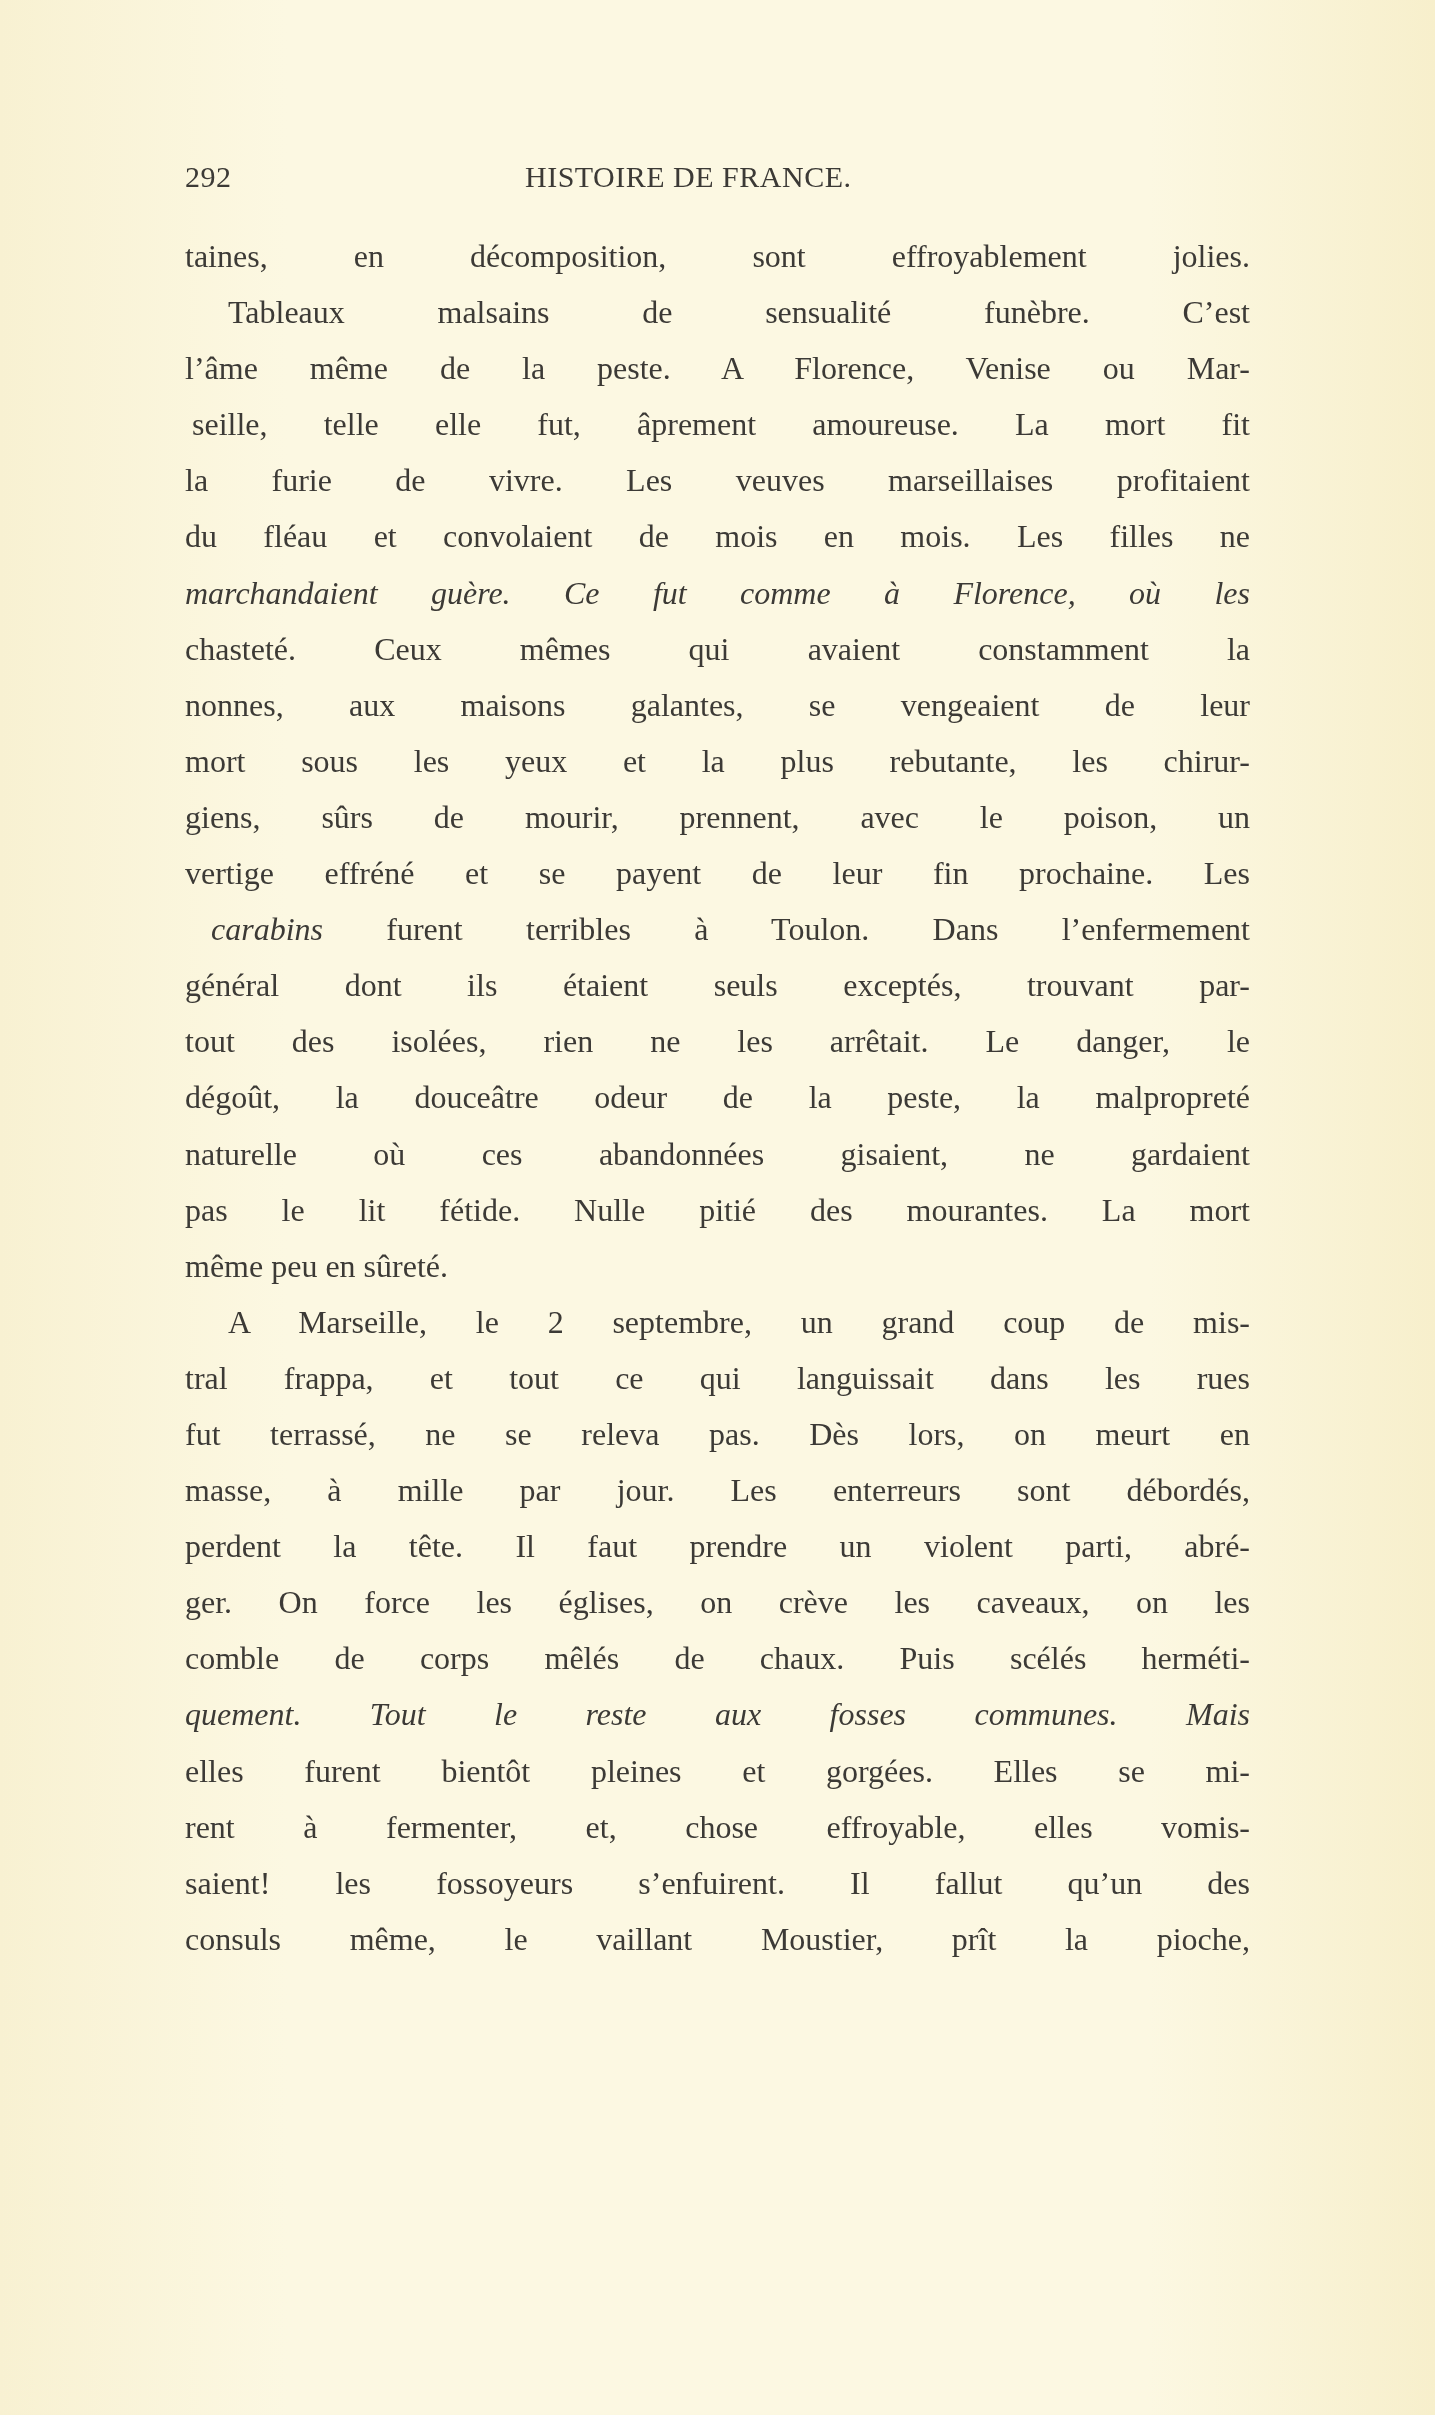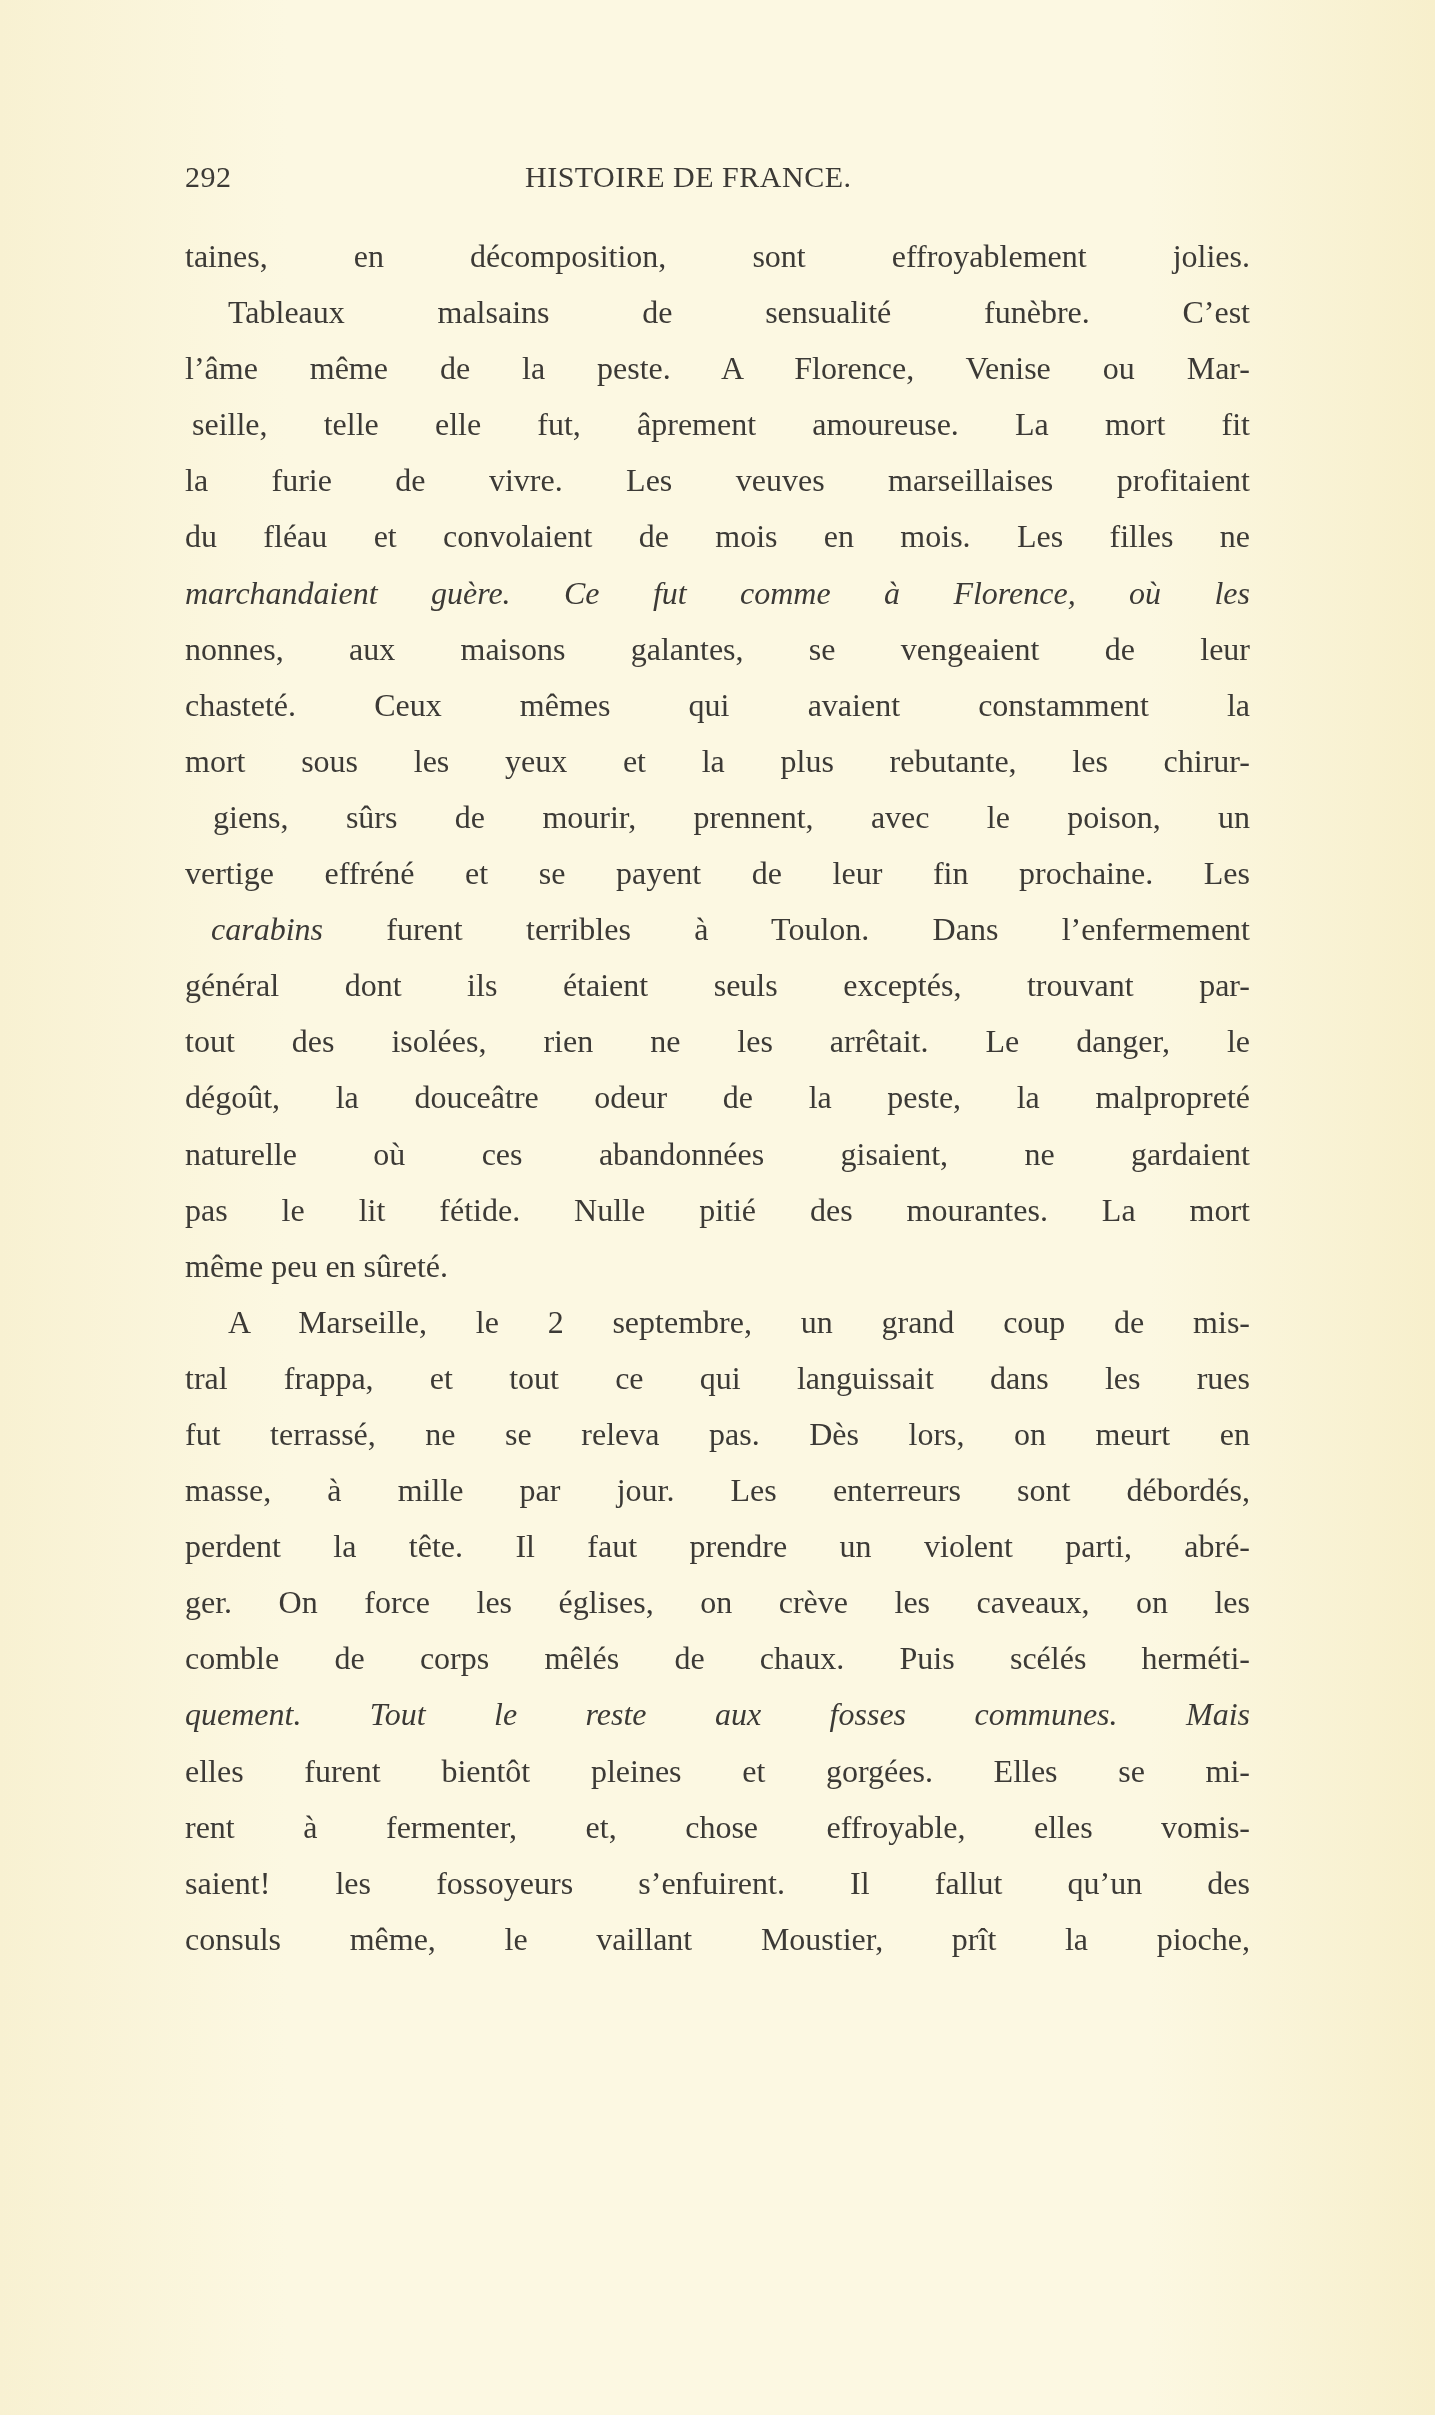--- a/index.html
+++ b/index.html
@@ -42,24 +42,24 @@
   </div>
 
   <div class="body-text">
     <span class="line" style="word-spacing: 0px;"><span>taines, en décomposition, sont effroyablement jolies.</span></span>
     <span class="line indent" style="word-spacing: 0px;"><span>Tableaux malsains de sensualité funèbre. C’est</span></span>
     <span class="line" style="word-spacing: 0px;"><span>l’âme même de la peste. A Florence, Venise ou Mar-</span></span>
     <span class="line" style="word-spacing: 0px; margin-left: 7px;"><span>seille, telle elle fut, âprement amoureuse. La mort fit</span></span>
     <span class="line" style="word-spacing: 0px;"><span>la furie de vivre. Les veuves marseillaises profitaient</span></span>
     <span class="line" style="word-spacing: 0px;"><span>du fléau et convolaient de mois en mois. Les filles ne</span></span>
     <span class="line" style="word-spacing: 0px; font-style: italic;"><span>marchandaient guère. Ce fut comme à Florence, où les</span></span>
+    <span class="line" style="word-spacing: 0px;"><span>chasteté. Ceux mêmes qui avaient constamment la</span></span>
     <span class="line" style="word-spacing: 0px;"><span>nonnes, aux maisons galantes, se vengeaient de leur</span></span>
-    <span class="line" style="word-spacing: 0px;"><span>chasteté. Ceux mêmes qui avaient constamment la</span></span>
     <span class="line" style="word-spacing: 0px;"><span>mort sous les yeux et la plus rebutante, les chirur-</span></span>
-    <span class="line" style="word-spacing: 0px; margin-left: 28px;"><span>giens, sûrs de mourir, prennent, avec le poison, un</span></span>
+    <span class="line" style="word-spacing: 0px;"><span>giens, sûrs de mourir, prennent, avec le poison, un</span></span>
     <span class="line" style="word-spacing: 0px;"><span>vertige effréné et se payent de leur fin prochaine. Les</span></span>
     <span class="line" style="word-spacing: 0px;"><i>carabins</i><span> furent terribles à Toulon. Dans l’enfermement</span></span>
     <span class="line" style="word-spacing: 0px;"><span>général dont ils étaient seuls exceptés, trouvant par-</span></span>
     <span class="line" style="word-spacing: 0px;"><span>tout des isolées, rien ne les arrêtait. Le danger, le</span></span>
     <span class="line" style="word-spacing: 0px;"><span>dégoût, la douceâtre odeur de la peste, la malpropreté</span></span>
     <span class="line" style="word-spacing: 0px;"><span>naturelle où ces abandonnées gisaient, ne gardaient</span></span>
     <span class="line" style="word-spacing: 0px;"><span>pas le lit fétide. Nulle pitié des mourantes. La mort</span></span>
     <span class="line last"><span>même peu en sûreté.</span></span>
     <span class="line indent" style="word-spacing: 0px;"><span>A Marseille, le 2 septembre, un grand coup de mis-</span></span>
     <span class="line" style="word-spacing: 0px;"><span>tral frappa, et tout ce qui languissait dans les rues</span></span>

